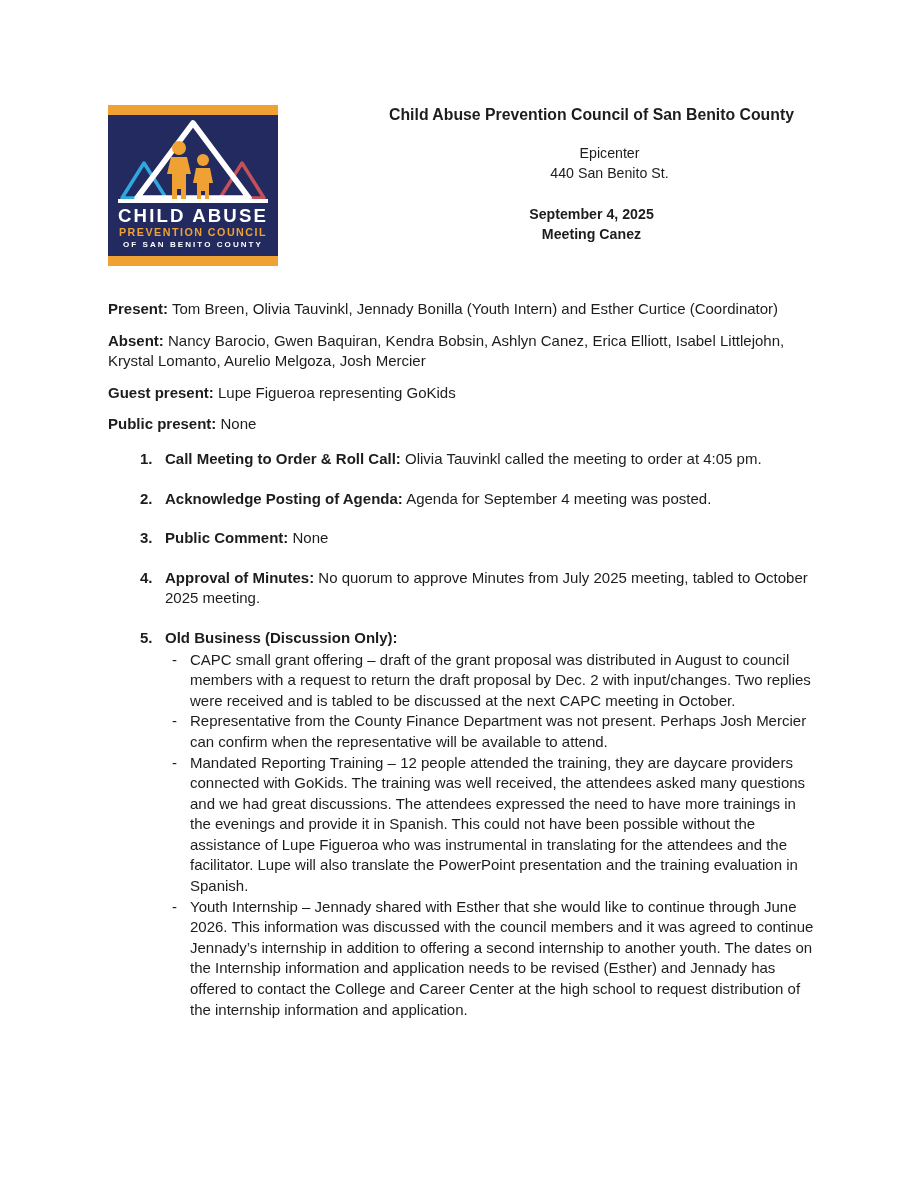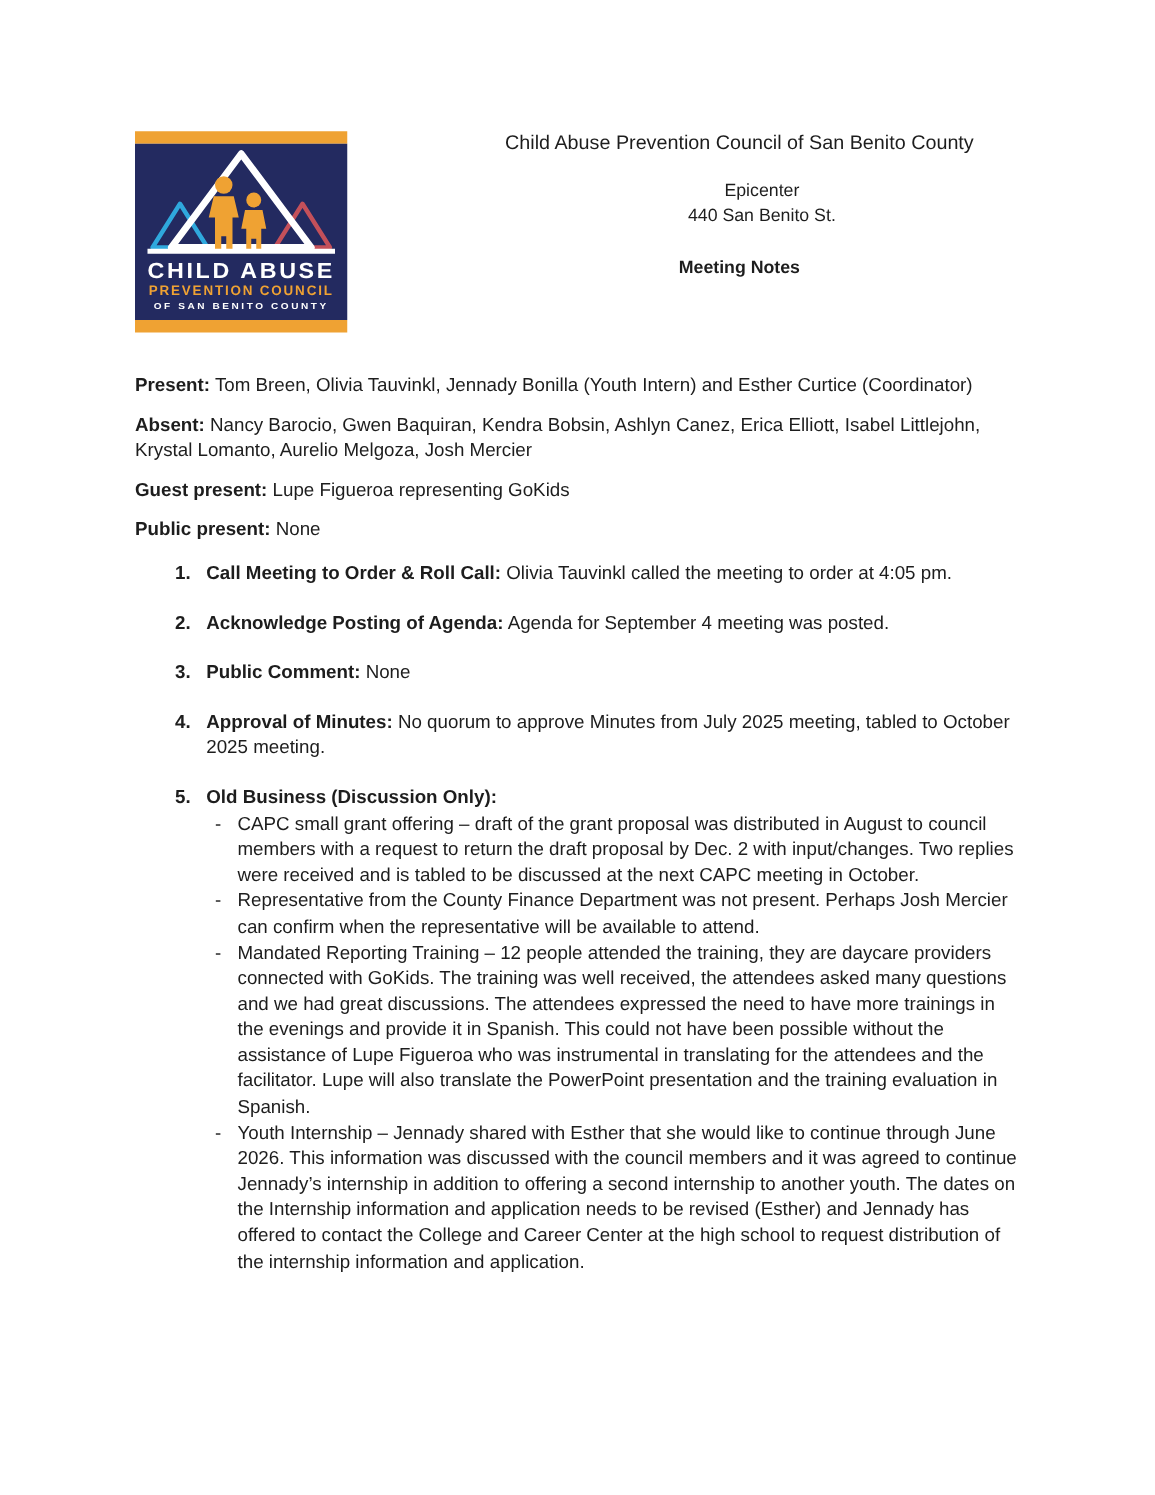--- a/index.html
+++ b/index.html
@@ -29,21 +29,21 @@
     position: absolute;
     left: 278px;
     top: 105px;
     width: 627px;
     text-align: center;
     font-size: 14.2px;
     line-height: 20.5px;
   }
   .doc-title {
     font-size: 15.8px;
-    font-weight: normal;
+    font-weight: bold;
     margin: 0 0 17px 0;
   }
   .venue-line { margin: 0; padding-left: 36px; }
   .header-gap { height: 20px; }
   .bold-line { font-weight: bold; margin: 0; }
 
   
   .body-text {
     position: absolute;
     left: 108px;
@@ -102,21 +102,22 @@
       <text x="85" y="133" text-anchor="middle" class="logo-line2" textLength="148" lengthAdjust="spacingAndGlyphs" fill="#efa233">PREVENTION COUNCIL</text>
       <text x="85" y="144" text-anchor="middle" fill="#ffffff" class="logo-line3" textLength="140" lengthAdjust="spacingAndGlyphs">OF SAN BENITO COUNTY</text>
     </svg>
   </div>
 
   <div class="header-text">
     <div class="doc-title">Child Abuse Prevention Council of San Benito County</div>
     <div class="venue-line">Epicenter</div>
     <div class="venue-line">440 San Benito St.</div>
     <div class="header-gap"></div>
-    <div class="bold-line">Meeting Notes</div>
+    <div class="bold-line">September 4, 2025</div>
+    <div class="bold-line">Meeting Canez</div>
   </div>
 
   <div class="body-text">
     <div id="attendance">
         <p class="att"><b>Present:</b><span> Tom Breen, Olivia Tauvinkl, Jennady Bonilla (Youth Intern) and Esther Curtice (Coordinator)</span></p>
         <p class="att"><b>Absent:</b><span> Nancy Barocio, Gwen Baquiran, Kendra Bobsin, Ashlyn Canez, Erica Elliott, Isabel Littlejohn, Krystal Lomanto, Aurelio Melgoza, Josh Mercier</span></p>
         <p class="att"><b>Guest present:</b><span> Lupe Figueroa representing GoKids</span></p>
         <p class="att"><b>Public present:</b><span> None</span></p>
       </div>
     <div id="agenda" class="agenda-list">

